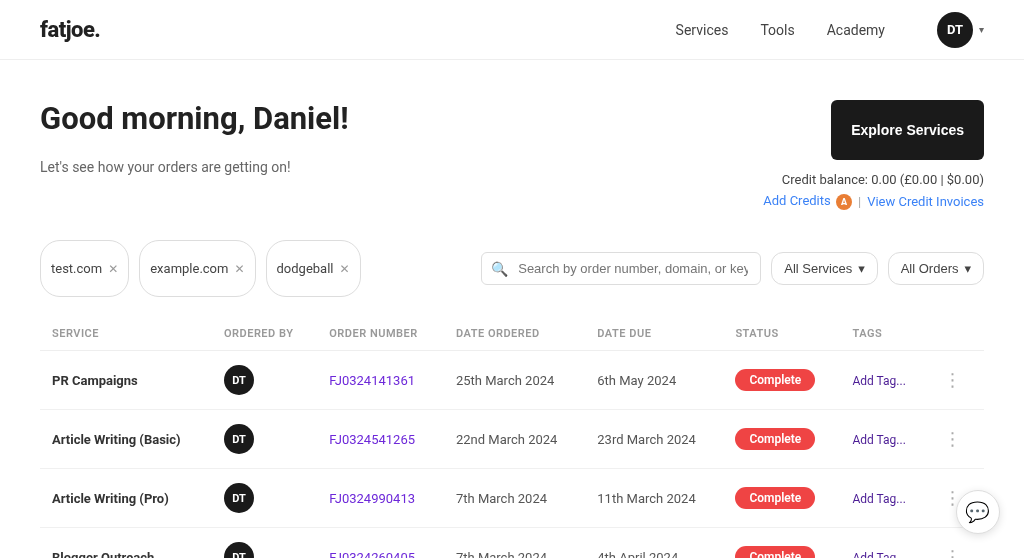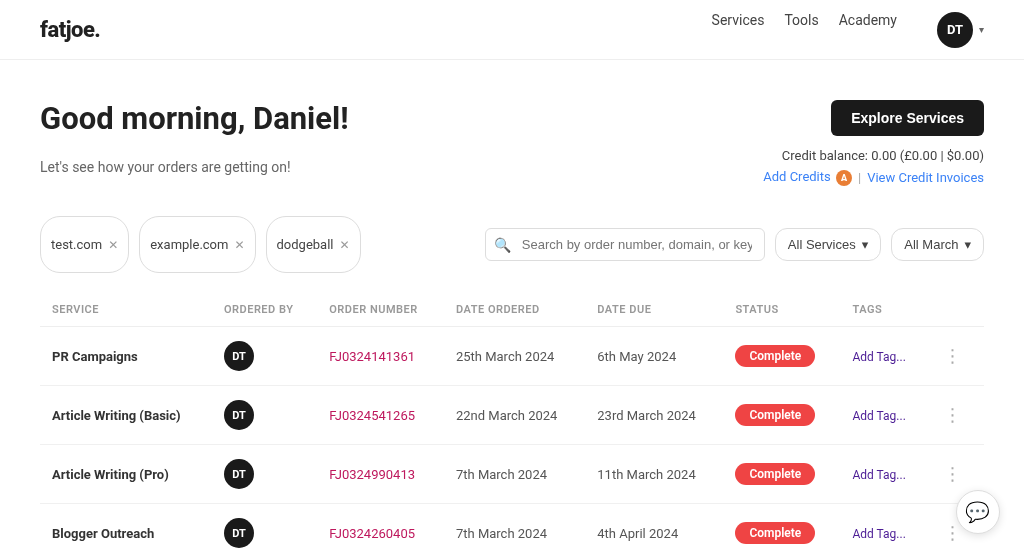--- a/index.html
+++ b/index.html
@@ -13,21 +13,21 @@
       height: 60px;
       border-bottom: 1px solid #eee;
     }
     .logo {
       font-size: 22px;
       font-weight: 800;
       letter-spacing: -0.5px;
       flex: 1;
     }
     .logo span { color: #222; }
-    .nav { display: flex; gap: 20px; }
+    .nav { display: flex; align-items: center; gap: 32px; }
     .nav-item { font-size: 14px; color: #444; cursor: pointer; }
     .avatar-wrap { display: flex; align-items: center; gap: 6px; margin-left: 20px; cursor: pointer; }
     .avatar {
       width: 36px; height: 36px; border-radius: 50%;
       background: #1a1a1a; color: #fff;
       display: flex; align-items: center; justify-content: center;
       font-weight: 700; font-size: 13px;
     }
     .chevron-down { font-size: 10px; color: #666; }
 
@@ -37,21 +37,21 @@
       display: flex;
       justify-content: space-between;
       align-items: flex-start;
     }
     .hero-left h1 { font-size: 31px; font-weight: 700; margin-bottom: 22px; }
     .hero-left p { font-size: 14px; color: #666; }
     .hero-right { text-align: right; }
     .explore-btn {
       background: #1a1a1a; color: #fff;
       border: none; border-radius: 6px;
-      padding: 10px 20px; font-size: 14px; font-weight: 600;
+      padding: 22px 20px; font-size: 14px; font-weight: 600;
       cursor: pointer; margin-bottom: 12px;
       display: block; margin-left: auto;
     }
     .credit-balance { font-size: 13px; color: #444; margin-bottom: 6px; }
     .credit-links { display: flex; gap: 6px; align-items: center; justify-content: space-between; font-size: 13px; }
     .credit-link { color: #3b82f6; cursor: pointer; text-decoration: none; }
     .credit-icon {
       width: 16px; height: 16px; border-radius: 50%;
       background: #e97e35; color: #fff;
       display: inline-flex; align-items: center; justify-content: center;
@@ -119,21 +119,21 @@
     tbody tr {
       border-bottom: 1px solid #f0f0f0;
     }
     tbody tr td {
       padding: 14px 12px;
       font-size: 13px;
       color: #333;
       vertical-align: middle;
     }
     .service-name { font-weight: 700; font-size: 13px; }
-    .order-num { color: #be185d; }
+    .order-num { color: #6d28d9; }
     .date-cell { color: #555; }
     .status-badge {
       display: inline-block;
       background: #ef4444;
       color: #fff;
       border-radius: 20px;
       padding: 4px 14px;
       font-size: 12px;
       font-weight: 600;
     }
@@ -211,21 +211,21 @@
   <div class="search-wrap">
     <span class="search-icon-wrap">🔍</span>
     <input class="search-input" type="text" placeholder="Search by order number, domain, or keyword..." style="">
   </div>
 
   <button class="dropdown-btn">
     <span>All Services</span>
     <span>▾</span>
   </button>
   <button class="dropdown-btn">
-    <span>All March</span>
+    <span>All Orders</span>
     <span>▾</span>
   </button>
 </div>
 
 <div class="table-wrap">
   <table>
     <thead>
       <tr>
         <th>SERVICE</th>
         <th>ORDERED BY</th>

